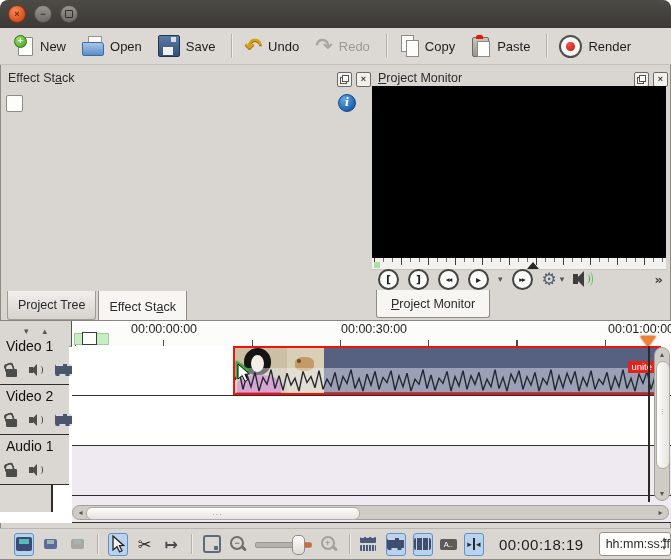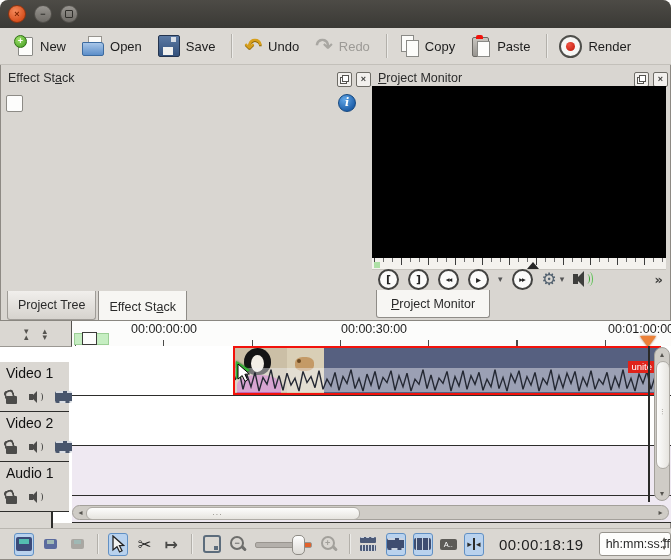--- a/index.html
+++ b/index.html
@@ -123,21 +123,21 @@
   .rlab{position:absolute;top:1px;font-size:12.5px;color:#1e1e1e;white-space:nowrap;}
   .zone{position:absolute;left:2px;bottom:1px;width:33px;height:10px;background:#c6eec2;border:1px solid #9ccf96;}
   .zonehandle{position:absolute;left:10px;bottom:1px;width:13px;height:11px;background:#fdfdfc;border:1px solid #3c3c3a;}
   .playtri{position:absolute;left:568px;bottom:-1px;width:0;height:0;
     border-left:8px solid transparent;border-right:8px solid transparent;border-top:11px solid #ec8138;
     filter:drop-shadow(0 0 1px #a14a10);}
   .lanes{position:absolute;left:72px;top:25px;width:599px;height:177px;}
   .lane{position:absolute;left:0;width:599px;border-bottom:1px solid #2d2d2b;box-sizing:border-box;}
   .lane.video{background:#ffffff;}
   .lane.audio{background:#efe9f2;}
-  .heads{position:absolute;left:0;top:41px;width:53px;height:177px;background:#dad7d2;
+  .heads{position:absolute;left:0;top:14px;width:53px;height:177px;background:#dad7d2;
     border-right:2px solid #2d2d2b;box-sizing:border-box;text-decoration:underline;}
   .thead{position:absolute;left:0;width:69px;border-bottom:1px solid #2d2d2b;box-sizing:border-box;background:#dad7d2;}
   .tname{margin:3px 0 0 6px;font-size:14px;color:#111;}
   .ticons{position:absolute;left:6px;bottom:7px;display:flex;gap:12px;align-items:center;}
   .lock{position:relative;width:11px;height:8px;background:#4c4c4a;border-radius:1px;margin-top:6px;}
   .lock:before{content:"";position:absolute;left:-2px;top:-6px;width:6px;height:6px;
     border:2px solid #4c4c4a;border-bottom:none;border-radius:4px 4px 0 0;transform:rotate(-18deg);}
   .spk{position:relative;width:14px;height:12px;}
   .spk .b{position:absolute;left:0;top:3px;width:4px;height:6px;background:#4c4c4a;}
   .spk .c{position:absolute;left:2px;top:0;width:0;height:0;border-top:6px solid transparent;

